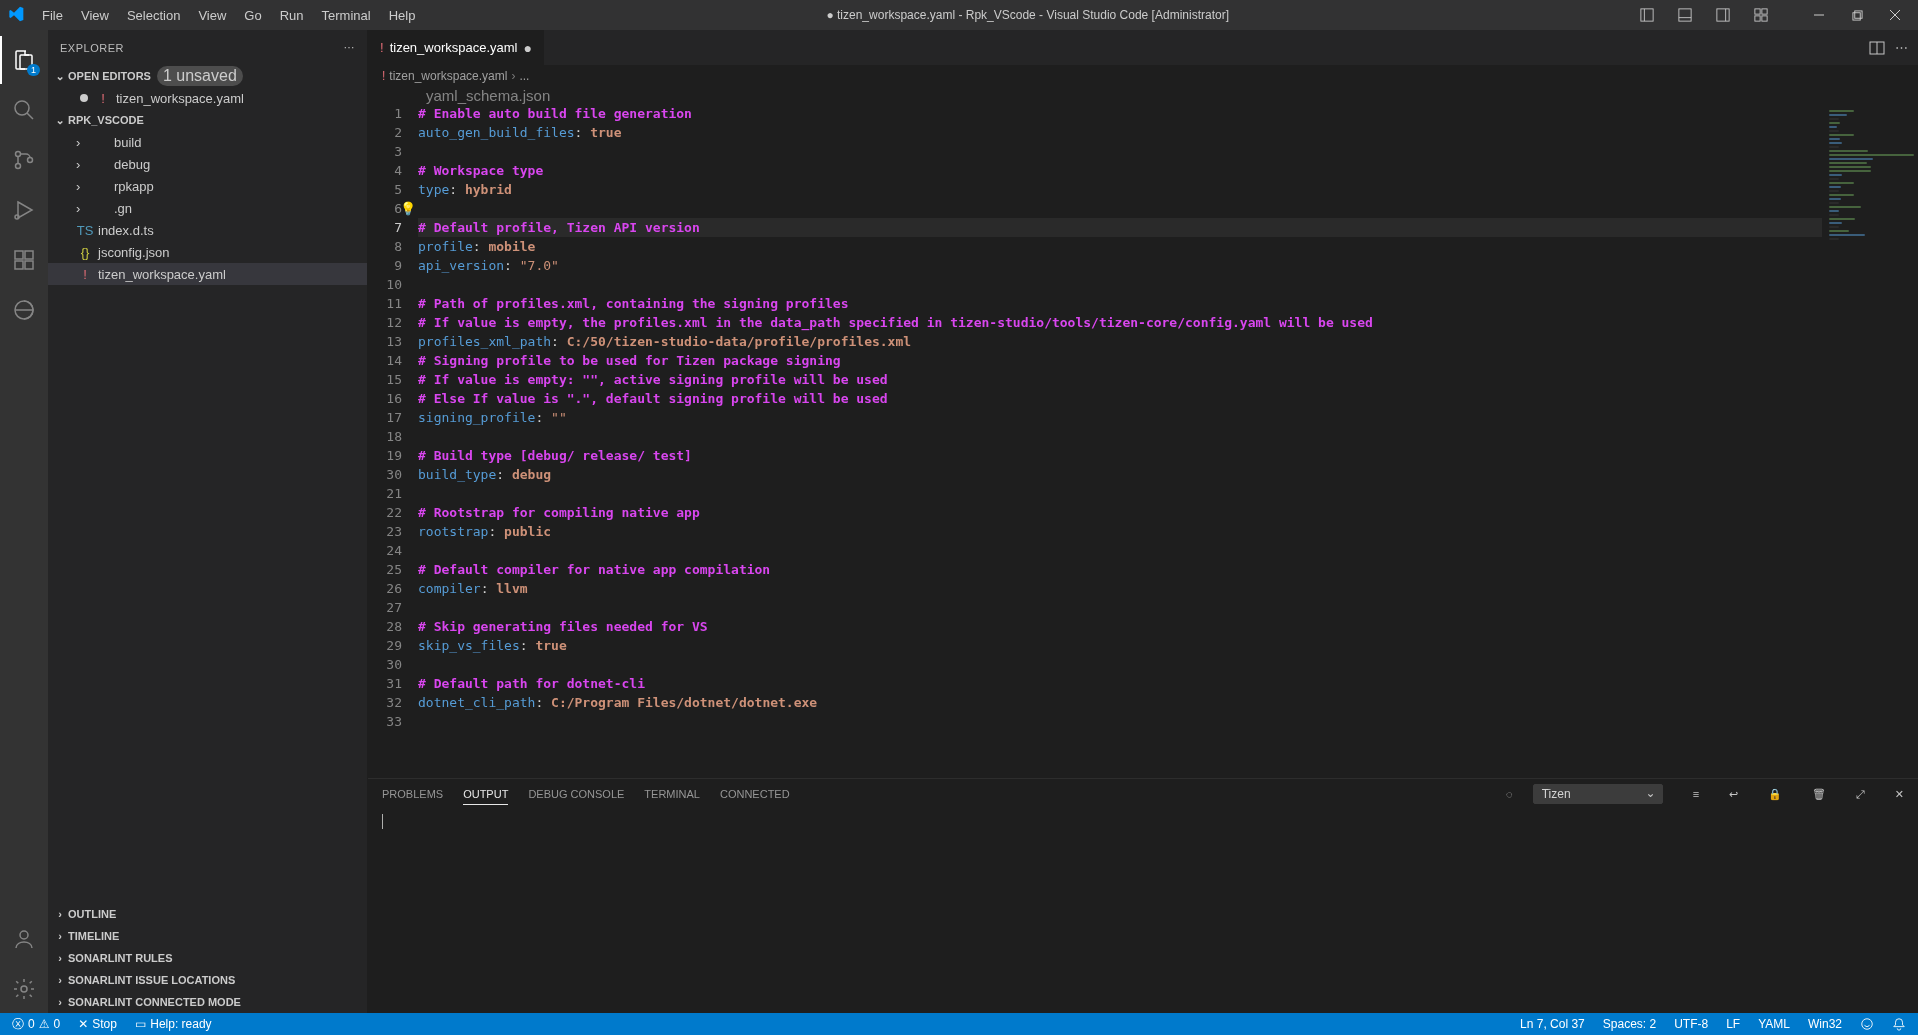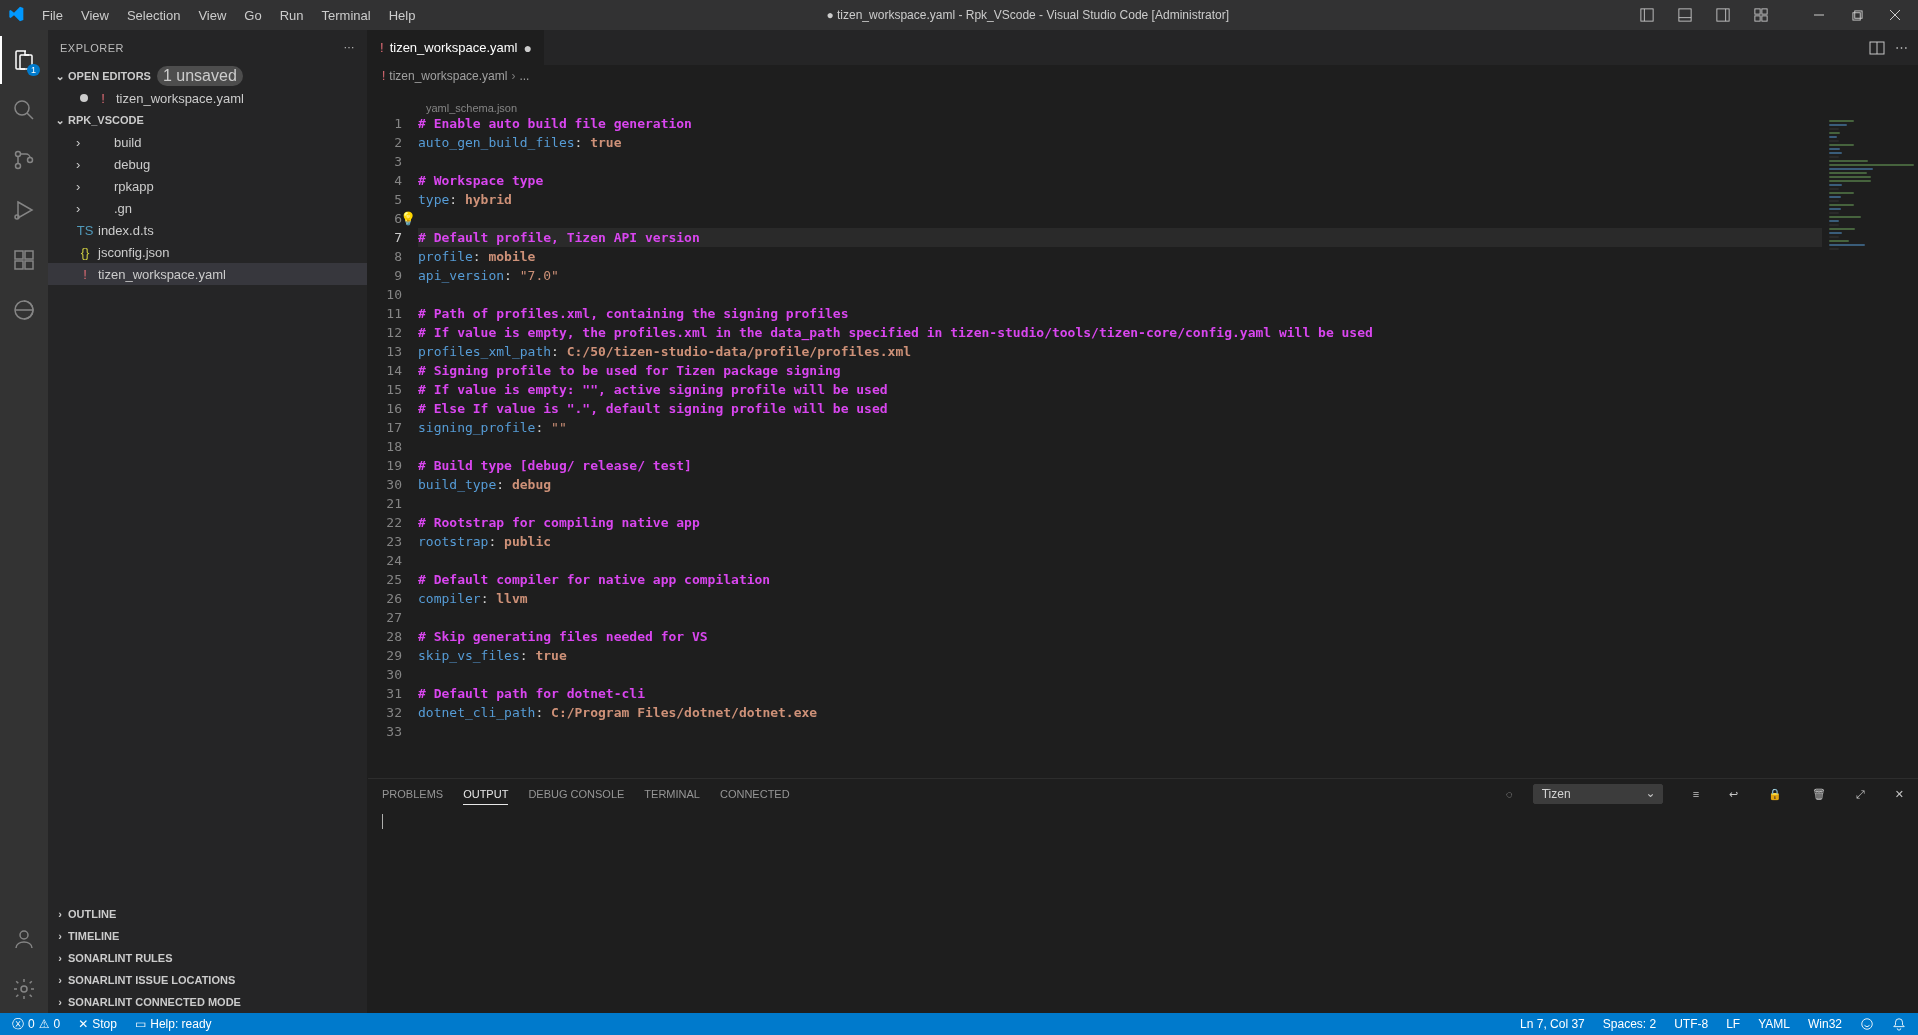--- a/index.html
+++ b/index.html
@@ -99,21 +99,21 @@
   display: flex; align-items: center; gap: 6px;
   padding: 0 12px; background: #1e1e1e; color: #ffffff;
   border-right: 1px solid #252526; font-size: 13px;
   cursor:pointer;
 }
 .tab .unsaved{font-size:14px;color:#cccccc;}
 .tabbar .spacer{flex:1;}
 .tab-actions{display:flex;align-items:center;gap:10px;padding:0 10px;color:#c5c5c5;}
 .breadcrumb { height: 22px; display: flex; align-items: center; padding: 0 14px; font-size: 12px; color: #a0a0a0;}
 .breadcrumb .sep{margin:0 4px;color:#7a7a7a;}
-.schema-hint { font-size: 11px; color: #858585; padding-left: 58px; margin-top: 15px;}
+.schema-hint { font-size: 15px; color: #858585; padding-left: 58px;}
 .editor-body { flex:1; display:flex; overflow:hidden; position:relative;}
 .gutter { width: 50px; text-align: right; padding-right: 16px; color: #858585; font-family: Consolas, monospace; font-size: 13px; line-height: 19px; padding-top: 0;}
 .gutter .ln{height:19px;}
 .gutter .ln.active{color:#cccccc;}
 .code { flex:1; font-family: Consolas, monospace; font-size: 13px; line-height: 19px; white-space: pre; color:#d4d4d4; position:relative;}
 .code .row{height:19px;display:flex;align-items:center;}
 .code .row.highlight{background:#2a2a2a;}
 .tok-comment{color:#d946ef;font-weight:bold;}
 .tok-key{color:#569cd6;}
 .tok-colon{color:#d4d4d4;}

